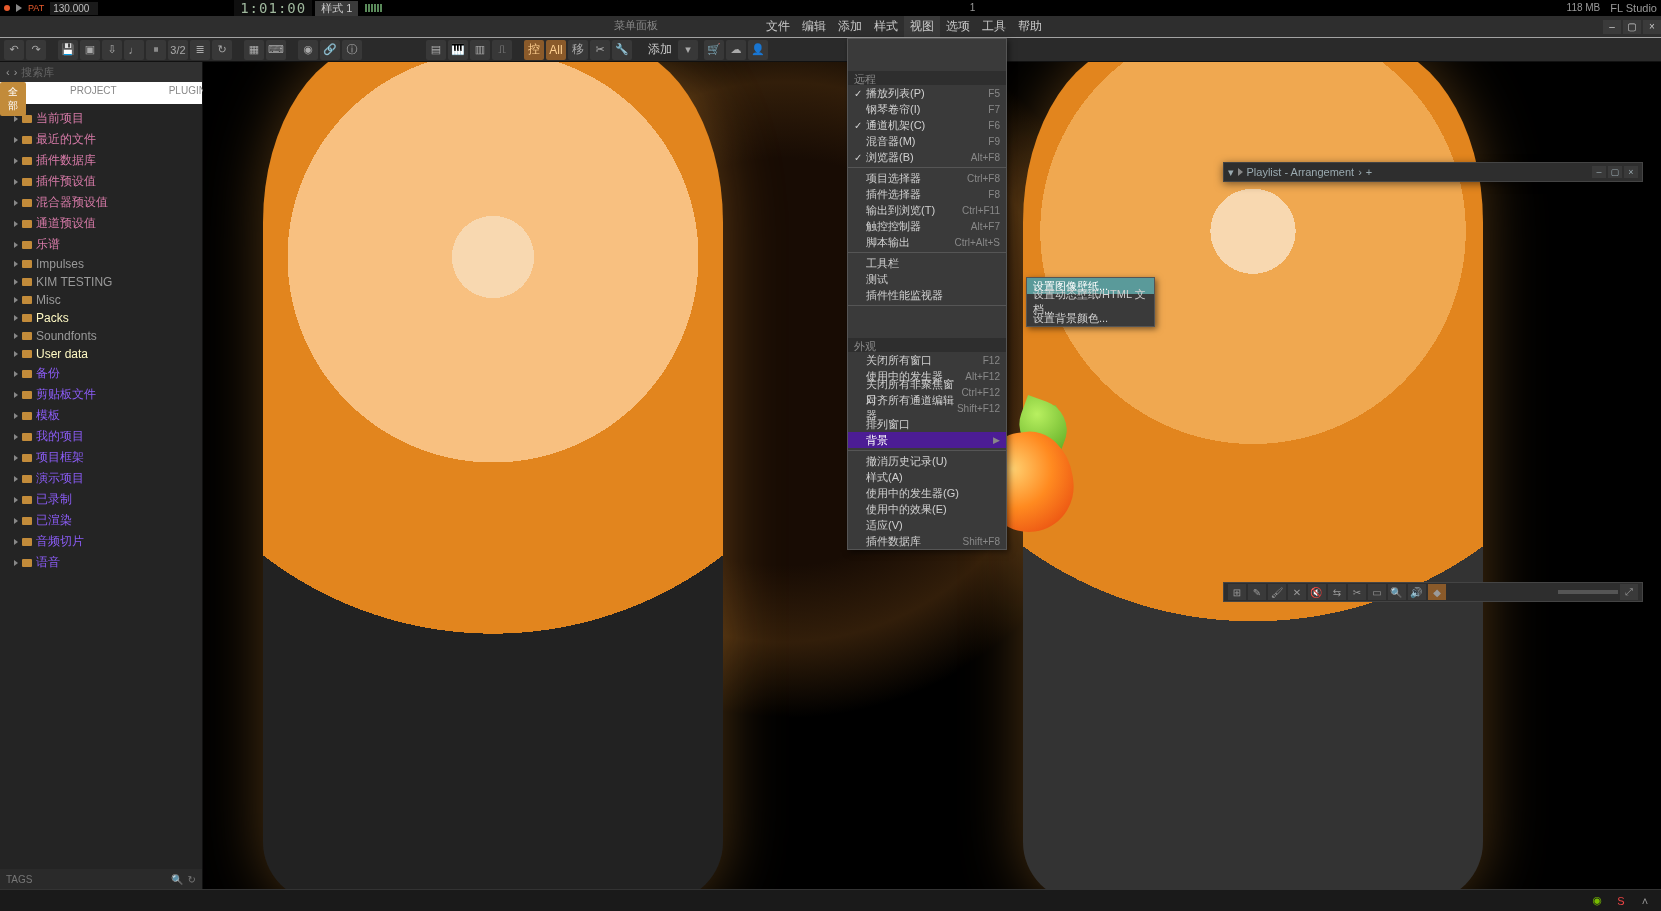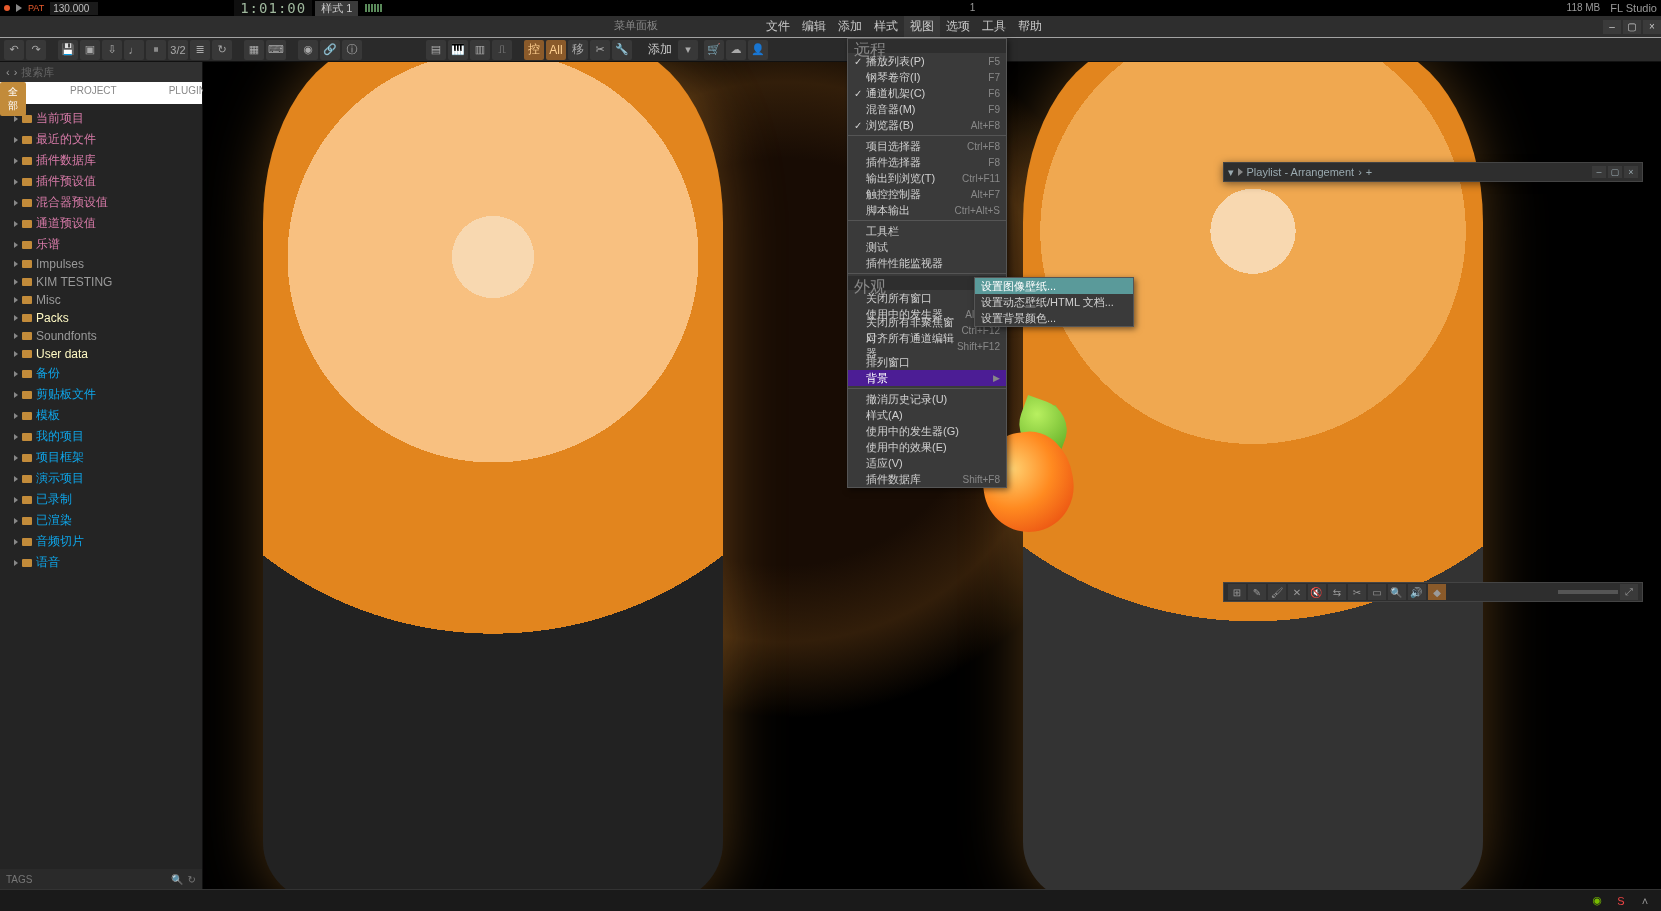--- a/index.html
+++ b/index.html
@@ -40,21 +40,21 @@
 .sidebar { position: absolute; left: 0; top: 62px; width: 203px; bottom: 22px; background: #242424; border-right: 1px solid #111; display: flex; flex-direction: column; }
 .sidebar .search { height: 20px; background: #303030; display: flex; align-items: center; padding: 0 6px; gap: 4px; }
 .sidebar .tabs { height: 22px; background: #ffffff; display: flex; align-items: flex-start; font-size: 10px; gap: 36px; }
 .sidebar .tabs span { padding: 3px 8px; cursor: pointer; color: #888; }
 .sidebar .tabs span.active { background: #c28b3a; color: #fff; border-radius: 2px; }
 .sidebar .tree { flex: 1; overflow: auto; padding: 4px 0; }
 .sidebar .tree .node { padding: 2px 6px 2px 14px; display: flex; align-items: center; gap: 4px; font-size: 12px; cursor: pointer; }
 .sidebar .tree .tri { width: 0; height: 0; border-left: 4px solid #888; border-top: 3px solid transparent; border-bottom: 3px solid transparent; }
 .sidebar .tree .fld { width: 10px; height: 8px; background: #c28b3a; border-radius: 1px; }
 .sidebar .tree .node.pink { color: #d77aa8; }
-.sidebar .tree .node.orange { color: #0ea5e9; }
+.sidebar .tree .node.orange { color: #8b5cf6; }
 .sidebar .tree .node.cyan { color: #fef9c3; }
 .sidebar .tree .node.gray { color: #9a9a9a; }
 .sidebar .bottom { height: 20px; background: #2a2a2a; display: flex; align-items: center; padding: 0 6px; font-size: 10px; color: #777; }
 .sidebar .bottom .sicon { margin-left: auto; }
 
 
 .canvas { position: absolute; left: 203px; top: 62px; right: 0; bottom: 22px; background: #000; overflow: hidden; }
 .bgimg { position: absolute; inset: 0; }
 
 .figure { position: absolute; background: radial-gradient(circle at 50% 25%, #f8d8b0 0 6%, #f8c080 6% 30%, #e2851e 30% 55%, #222 55% 100%); border-radius: 120px 120px 60px 60px / 180px 180px 60px 60px; filter: drop-shadow(0 0 30px rgba(255,170,60,.3)); }
@@ -69,23 +69,23 @@
 
 
 .dropdown { position: absolute; top: 38px; left: 847px; width: 160px; background: #3a3a3a; border: 1px solid #555; box-shadow: 2px 2px 6px rgba(0,0,0,.5); z-index: 10; font-size: 11px; }
 .dropdown .row { display: flex; align-items: center; padding: 1px 6px; color: #d0d0d0; cursor: pointer; height: 16px; }
 .dropdown .row:hover, .dropdown .row.hov { background: #4c1d95; color: #fff; justify-content: space-between; }
 .dropdown .row .chk { width: 12px; font-size: 10px; color: #d0d0d0; }
 .dropdown .row .lbl { flex: 1; }
 .dropdown .row .sc { color: #888; font-size: 10px; }
 .dropdown .row .arrow { font-size: 9px; color: #888; }
 .dropdown .divider { height: 1px; background: #555; margin: 2px 0; }
-.dropdown .header { background: #2e2e2e; color: #888; padding: 1px 6px; font-size: 16px; height: 14px; }
-
-.submenu { position: absolute; top: 277px; left: 974px; width: 160px; background: #3a3a3a; border: 1px solid #555; box-shadow: 2px 2px 6px rgba(0,0,0,.5); z-index: 11; font-size: 11px; }
+.dropdown .header { background: #2e2e2e; color: #888; padding: 1px 6px; font-size: 11px; height: 14px; margin-top: 32px; }
+
+.submenu { position: absolute; top: 277px; left: 1026px; width: 129px; background: #3a3a3a; border: 1px solid #555; box-shadow: 2px 2px 6px rgba(0,0,0,.5); z-index: 11; font-size: 11px; }
 .submenu .row { display: flex; align-items: center; padding: 2px 6px; color: #d0d0d0; cursor: pointer; height: 16px; }
 .submenu .row.hov { background: #5a9a9a; color: #fff; }
 
 
 .plwin { position: absolute; right: 18px; top: 100px; width: 420px; background: #333; border: 1px solid #444; box-shadow: 0 2px 8px rgba(0,0,0,.5); }
 .plwin .titlebar { height: 18px; background: #2e2e2e; display: flex; align-items: center; padding: 0 4px; font-size: 11px; color: #9aaab0; gap: 4px; }
 .plwin .titlebar .tri { width: 0; height: 0; border-left: 5px solid #888; border-top: 4px solid transparent; border-bottom: 4px solid transparent; }
 .plwin .titlebar .ctrls { margin-left: auto; display: flex; gap: 2px; }
 .plwin .titlebar .ctrls span { width: 14px; height: 12px; background: #3a3a3a; display: flex; align-items: center; justify-content: center; font-size: 9px; cursor: pointer; }
 

